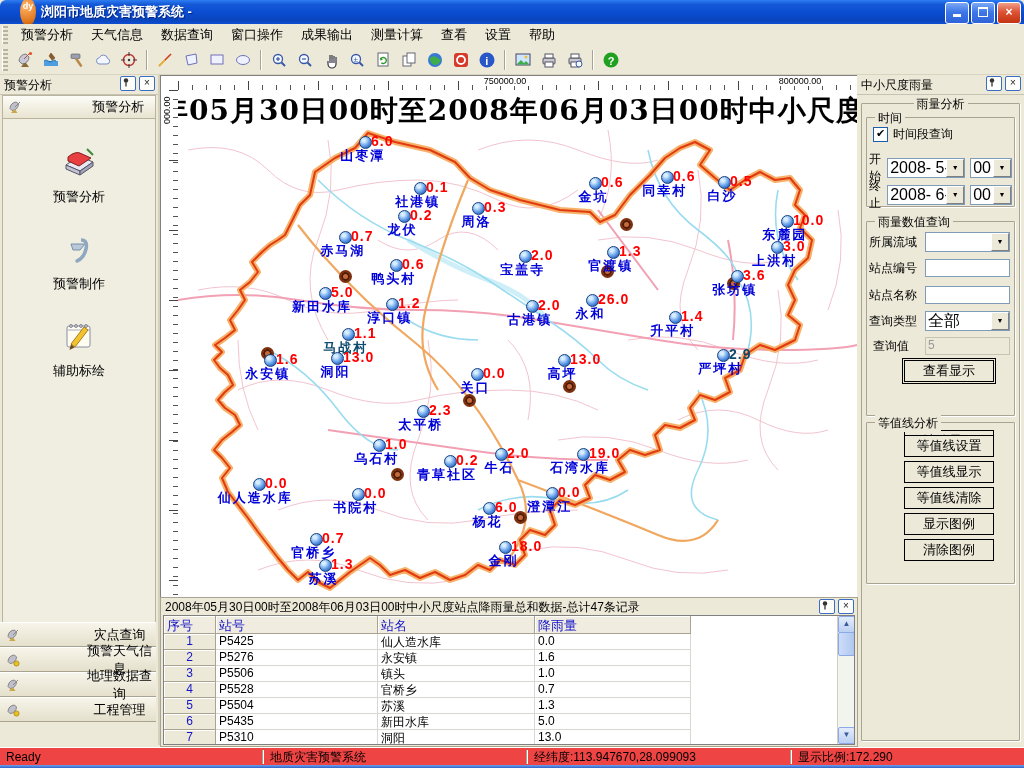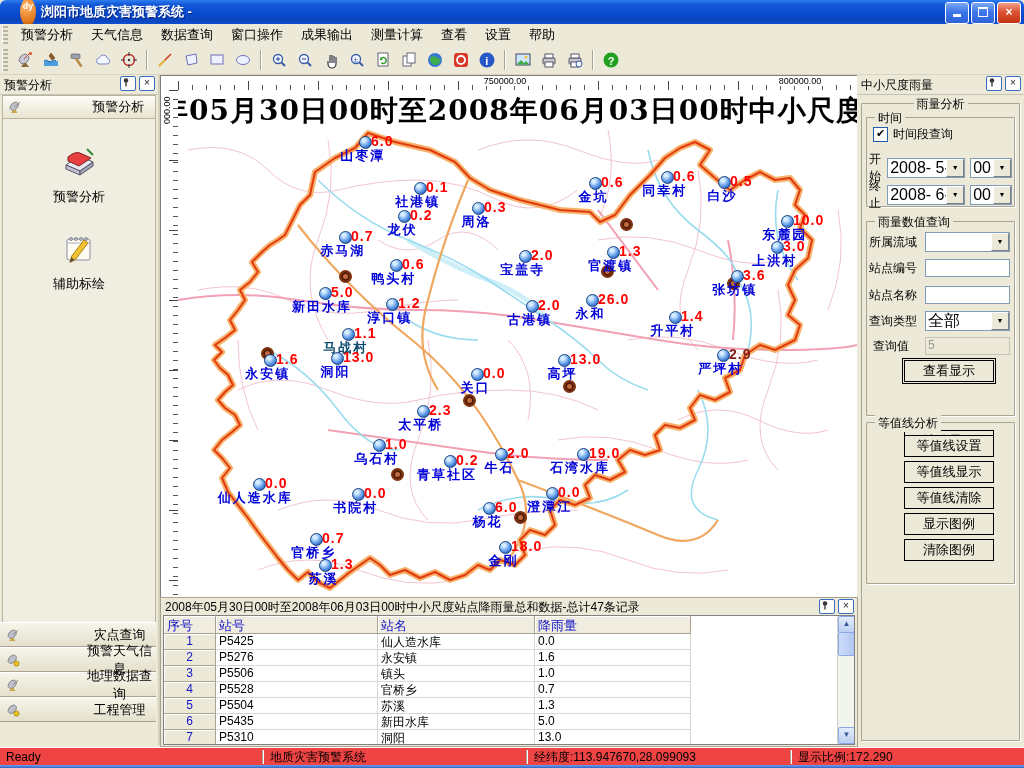--- a/index.html
+++ b/index.html
@@ -340,20 +340,25 @@
       </div>
       <div id="lp-tools">
           <div class="lp-tool"><div style="display: inline-block;"><svg width="40" height="40" viewBox="0 0 40 40">
                 <path d="M7 24 L20 15 L34 21 L21 30 Z" fill="#E8E8F2" stroke="#556"></path>
                 <path d="M7 24 L7 28 L21 34 L21 30 Z" fill="#C2C2D2" stroke="#556"></path>
                 <path d="M21 30 L34 21 L34 25 L21 34 Z" fill="#A2A2B8" stroke="#556"></path>
                 <path d="M9 16 q8-7 14-3 l9 4 -12 8 -11 -5z" fill="#E84040" stroke="#802020"></path>
                 <line x1="28" y1="8" x2="34" y2="14" stroke="#3A8A3A" stroke-width="2"></line>
               </svg></div><div class="lbl">预警分析</div></div>
           <div class="lp-tool"><div style="display: inline-block;"><svg width="40" height="40" viewBox="0 0 40 40">
+                <path d="M12 16 h14 l-5 6 h-7 z" fill="#B9C9D9" stroke="#7890A8"></path>
+                <path d="M22 12 q7 0 5 9 q-2 9-9 12" stroke="#8FA8C0" stroke-width="3.5" fill="none"></path>
+                <circle cx="18" cy="33" r="1.8" fill="#8FA8C0"></circle>
+              </svg></div><div class="lbl">预警制作</div></div>
+          <div class="lp-tool"><div style="display: inline-block;"><svg width="40" height="40" viewBox="0 0 40 40">
                 <rect x="8" y="11" width="23" height="21" rx="2" fill="#FFFDF2" stroke="#8890A0"></rect>
                 <line x1="8" y1="15" x2="31" y2="15" stroke="#AAB"></line>
                 <circle cx="12" cy="11" r="1.5" fill="none" stroke="#889"></circle>
                 <circle cx="17" cy="11" r="1.5" fill="none" stroke="#889"></circle>
                 <circle cx="22" cy="11" r="1.5" fill="none" stroke="#889"></circle>
                 <circle cx="27" cy="11" r="1.5" fill="none" stroke="#889"></circle>
                 <path d="M12 29 L25 12 l4 3 -13 17 z" fill="#F2C230" stroke="#A8821A"></path>
                 <path d="M12 29 l-1.5 6 5-2.5z" fill="#6A4A20"></path>
               </svg></div><div class="lbl">辅助标绘</div></div>
         </div>
@@ -563,21 +568,21 @@
             <div class="st-val" style="color: rgb(255, 0, 0);">13.0</div>
             <div class="st-name" style="color: rgb(0, 0, 216);">洞阳</div>
           </div>
           <div class="station" style="left: 92px; top: 270px;">
             <div class="st-ball"></div>
             <div class="st-val" style="color: rgb(255, 0, 0);">1.6</div>
             <div class="st-name" style="color: rgb(0, 0, 216);">永安镇</div>
           </div>
           <div class="station" style="left: 545px; top: 265px;">
             <div class="st-ball"></div>
-            <div class="st-val" style="color: #7f1d1d;">2.9</div>
+            <div class="st-val" style="color: #0c4a6e;">2.9</div>
             <div class="st-name" style="color: rgb(0, 0, 216);">严坪村</div>
           </div>
           <div class="station" style="left: 386px; top: 270px;">
             <div class="st-ball"></div>
             <div class="st-val" style="color: rgb(255, 0, 0);">13.0</div>
             <div class="st-name" style="color: rgb(0, 0, 216);">高坪</div>
           </div>
           <div class="station" style="left: 299px; top: 284px;">
             <div class="st-ball"></div>
             <div class="st-val" style="color: rgb(255, 0, 0);">0.0</div>

